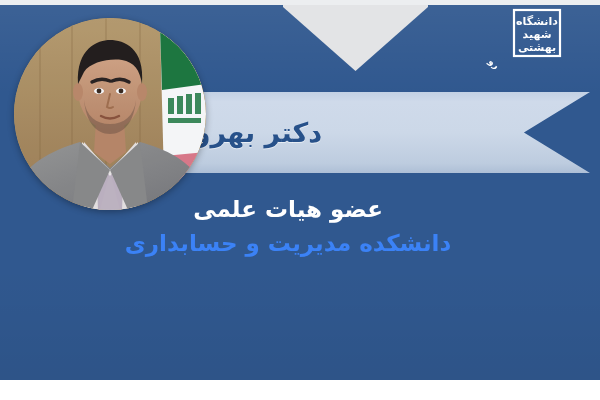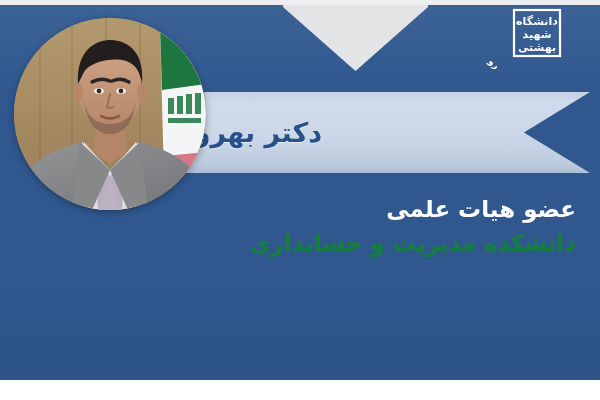--- a/index.html
+++ b/index.html
@@ -127,35 +127,35 @@
   }
   .portrait-svg { display: block; width: 192px; height: 192px; }
 
   
   .titles {
     position: absolute;
     left: 0;
     top: 193px;
     width: 600px;
     z-index: 7;
-    text-align: right;
+    text-align: center;
     direction: rtl;
     padding-left: 0px;
     padding-right: 24px;
     box-sizing: border-box;
   }
   .title-line-1 {
     color: #ffffff;
     font-size: 23px;
     font-weight: bold;
     line-height: 32px;
     white-space: nowrap;
   }
   .title-line-2 {
-    color: #15803d;
+    color: #3b82f6;
     font-size: 23px;
     font-weight: bold;
     line-height: 32px;
     white-space: nowrap;
     margin-top: 2px;
   }
 
   
   .logo {
     position: absolute;

